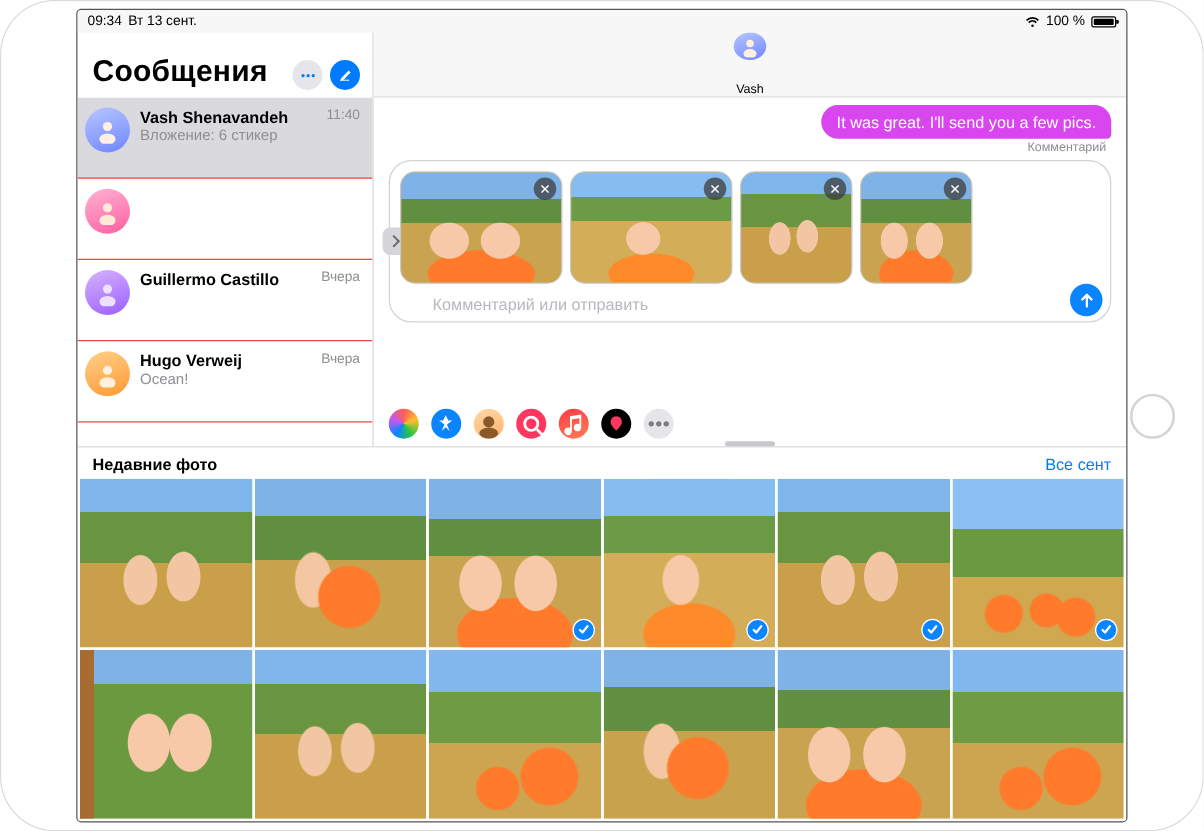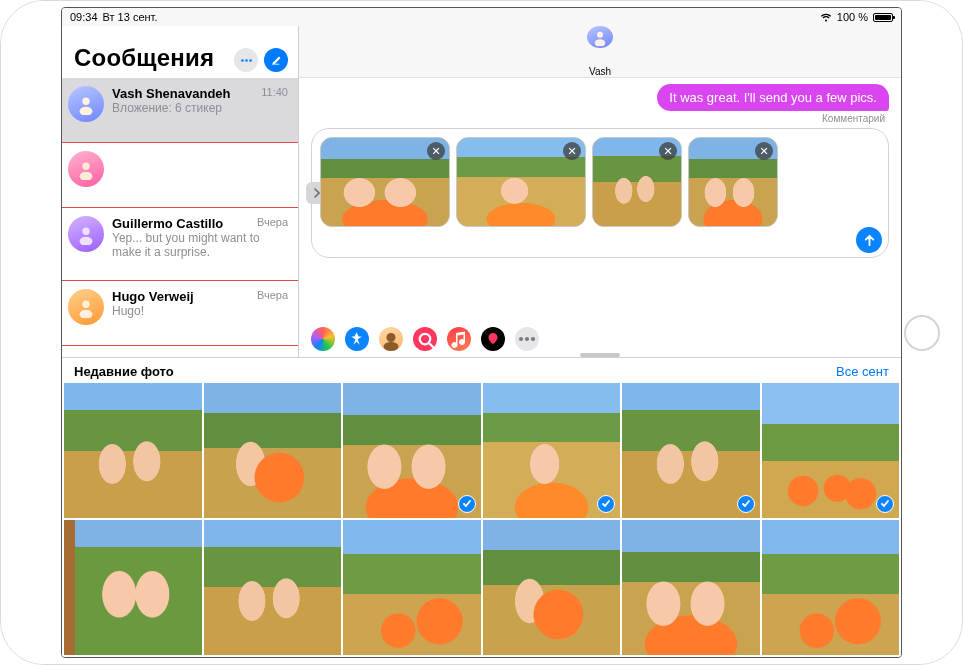--- a/index.html
+++ b/index.html
@@ -398,36 +398,35 @@
                   <svg viewBox="0 0 24 24">
                     <circle cx="12" cy="9" r="4" fill="#efe0ff"></circle>
                     <ellipse cx="12" cy="20" rx="7" ry="5" fill="#efe0ff"></ellipse>
                   </svg>
                 </div>
               <div class="conv-body">
                 <div class="conv-top">
                   <span class="conv-name">Guillermo Castillo</span>
                   <span class="conv-time">Вчера</span>
                 </div>
-                <div class="conv-preview">Yep... but you might want to make it a surprise.</div>
               </div>
             </div>
             <div class="conv">
               <div class="avatar orange">
                   <svg viewBox="0 0 24 24">
                     <circle cx="12" cy="9" r="4" fill="#fff1dd"></circle>
                     <ellipse cx="12" cy="20" rx="7" ry="5" fill="#fff1dd"></ellipse>
                   </svg>
                 </div>
               <div class="conv-body">
                 <div class="conv-top">
                   <span class="conv-name">Hugo Verweij</span>
                   <span class="conv-time">Вчера</span>
                 </div>
-                <div class="conv-preview">Hugo!</div>
+                <div class="conv-preview">Ocean!</div>
               </div>
             </div>
           </div>
         </aside>
 
         <section class="chat">
           <div class="chat-header">
             <div class="chat-avatar">
                 <svg viewBox="0 0 24 24">
                   <circle cx="12" cy="9" r="4" fill="#fff0e0"></circle>
@@ -459,20 +458,21 @@
                   </div>
                 <div class="thumb" style="width:90px">
                     <div class="photo v3"></div>
                     <div class="remove">✕</div>
                   </div>
                 <div class="thumb" style="width:90px">
                     <div class="photo v5"></div>
                     <div class="remove">✕</div>
                   </div>
               </div>
+              <div class="staged-input">Комментарий или отправить</div>
               <div class="send-btn">
                 <svg viewBox="0 0 14 14">
                     <path d="M7 12V2M3 6l4-4 4 4" stroke="#fff" stroke-width="2" fill="none" stroke-linecap="round" stroke-linejoin="round"></path>
                   </svg>
               </div>
             </div>
           </div>
 
           <div class="apps-row" style="position:relative">
             <div class="app-icon photos"></div>

